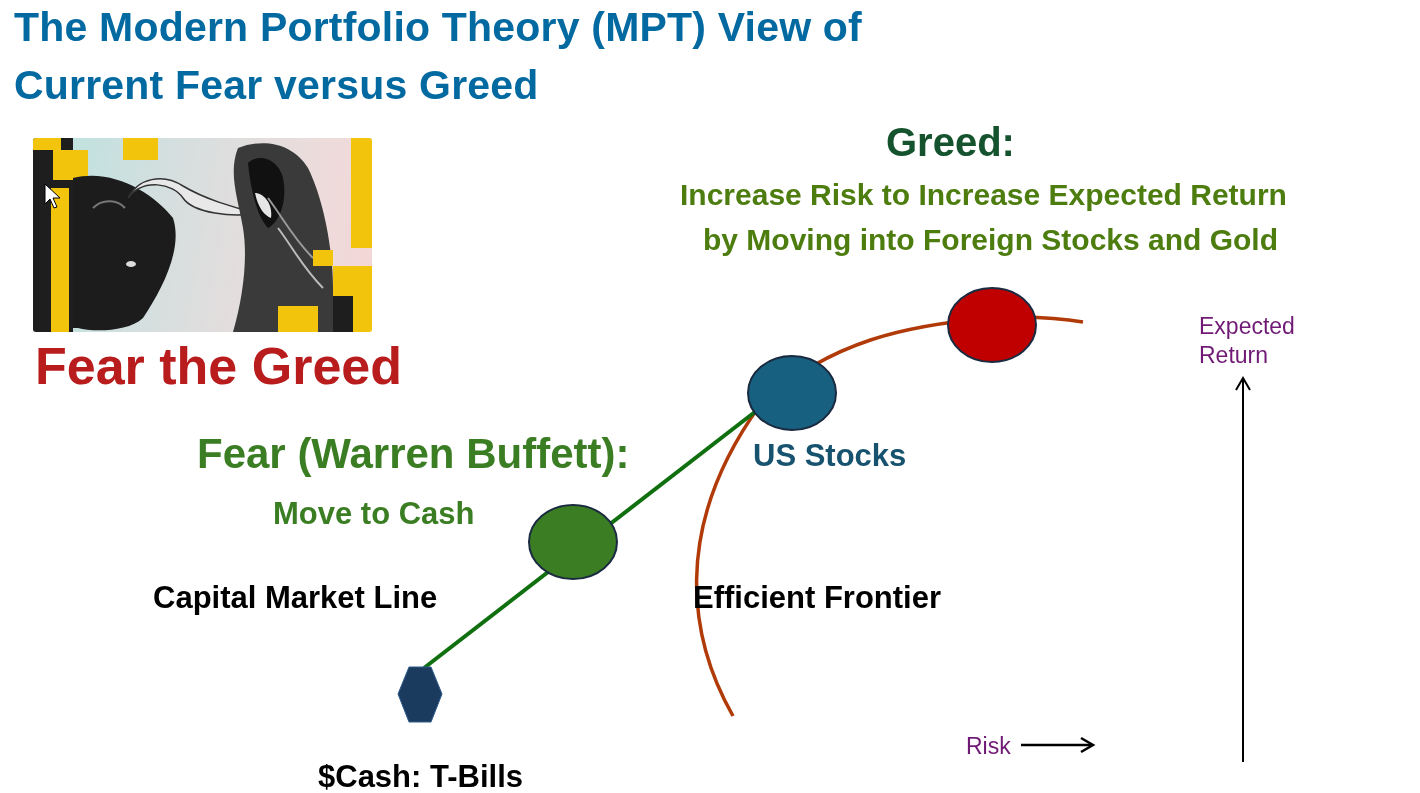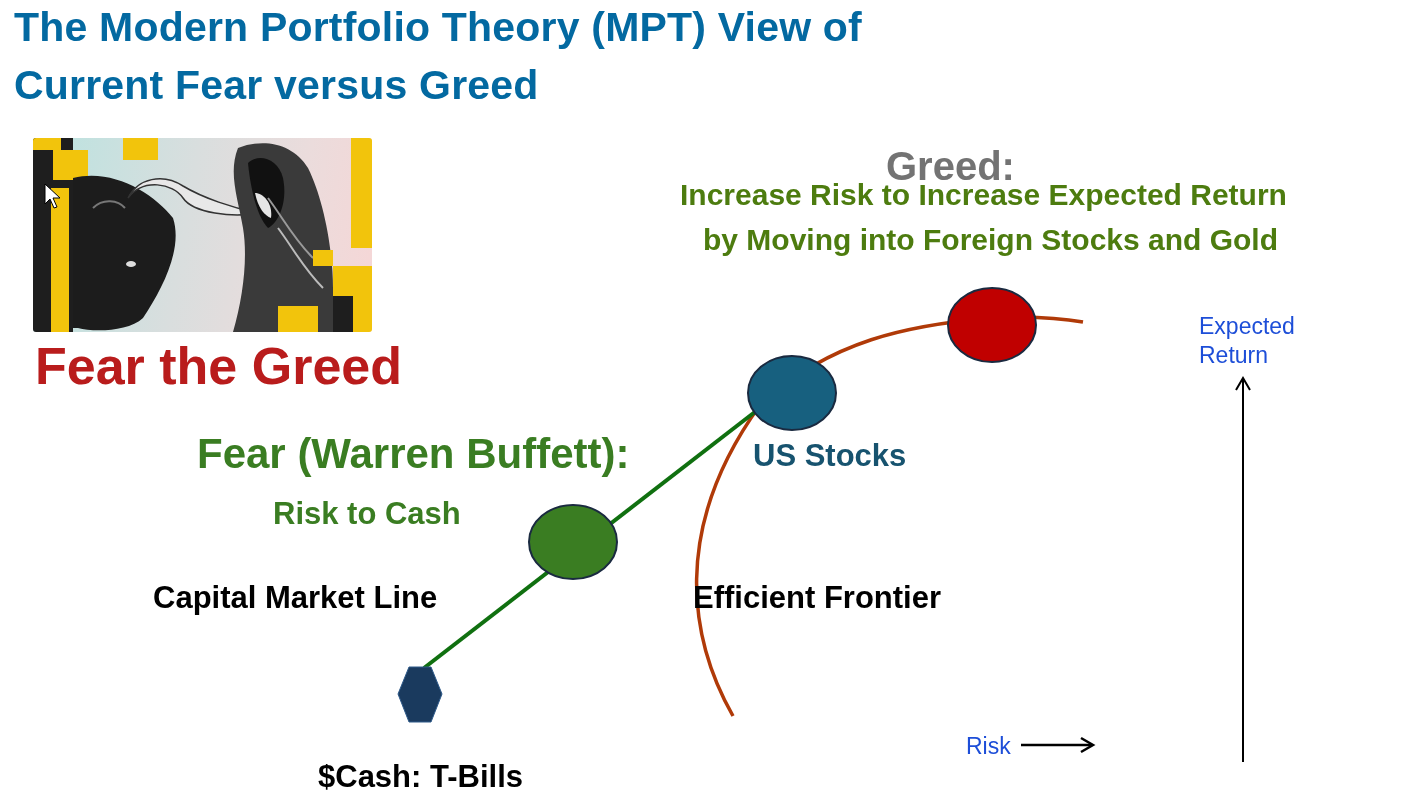--- a/index.html
+++ b/index.html
@@ -5,32 +5,32 @@
     html, body { margin: 0; padding: 0; background: #ffffff; }
     body { width: 1420px; height: 793px; position: relative; overflow: hidden;
            font-family: "Liberation Sans", "DejaVu Sans", sans-serif; }
     .abs { position: absolute; white-space: nowrap; }
     .title-line { left: 14px; font-size: 41px; font-weight: bold; color: #0369a1; letter-spacing: 0.2px; }
     #title1 { top: 4px; }
     #title2 { top: 62px; }
     .photo { left: 33px; top: 138px; width: 339px; height: 194px; overflow: hidden; border-radius: 3px;
              background: linear-gradient(100deg, #b9e3e0 0%, #d9dede 45%, #ebdcdc 75%, #f6d6d6 100%); }
     .caption { left: 35px; top: 336px; font-size: 52px; font-weight: bold; color: #b91c1c; }
-    .greed-head { left: 886px; top: 120px; font-size: 40px; font-weight: bold; color: #737373; margin-top: 24px; }
+    .greed-head { left: 886px; top: 120px; font-size: 40px; font-weight: bold; color: #14532d; }
     .greed-sub { font-size: 30px; font-weight: bold; color: #4d7c0f; }
     #greed1 { left: 680px; top: 178px; }
     #greed2 { left: 703px; top: 223px; }
     .fear-head { left: 197px; top: 430px; font-size: 42px; font-weight: bold; color: #3a7d22; }
     .fear-sub { left: 273px; top: 496px; font-size: 31px; font-weight: bold; color: #3a7d22; }
     .lbl-black { font-size: 31px; font-weight: bold; color: #000; }
     #cml { left: 153px; top: 580px; }
     #ef { left: 693px; top: 580px; }
     #cash { left: 318px; top: 759px; }
     .us-stocks { left: 753px; top: 438px; font-size: 31px; font-weight: bold; color: #17536f; }
-    .axis-lbl { font-size: 23px; color: #1d4ed8; }
+    .axis-lbl { font-size: 23px; color: #701a75; }
     #er1 { left: 1199px; top: 313px; }
     #er2 { left: 1199px; top: 342px; }
     #risk { left: 966px; top: 733px; }
     svg.overlay { position: absolute; left: 0; top: 0; }
   </style>
 </head>
 <body>
 
 <div class="abs title-line" id="title1">The Modern Portfolio Theory (MPT) View of</div>
 <div class="abs title-line" id="title2">Current Fear versus Greed</div>
@@ -86,21 +86,21 @@
   <ellipse cx="992" cy="325" rx="44" ry="37" fill="#c00000" stroke="#1a2a40" stroke-width="2"></ellipse>
 
   <line x1="1243" y1="762" x2="1243" y2="380" stroke="#000" stroke-width="2"></line>
   <path d="M1236 390 L1243 378 L1250 390" fill="none" stroke="#000" stroke-width="2"></path>
 
   <line x1="1021" y1="745" x2="1091" y2="745" stroke="#000" stroke-width="2.5"></line>
   <path d="M1081 738 L1093 745 L1081 752" fill="none" stroke="#000" stroke-width="2.5"></path>
 </svg>
 
 <div class="abs fear-head">Fear (Warren Buffett):</div>
-<div class="abs fear-sub">Risk to Cash</div>
+<div class="abs fear-sub">Move to Cash</div>
 
 <div class="abs us-stocks">US Stocks</div>
 <div class="abs lbl-black" id="cml">Capital Market Line</div>
 <div class="abs lbl-black" id="ef">Efficient Frontier</div>
 <div class="abs lbl-black" id="cash">$Cash: T-Bills</div>
 
 <div class="abs axis-lbl" id="er1">Expected</div>
 <div class="abs axis-lbl" id="er2">Return</div>
 <div class="abs axis-lbl" id="risk">Risk</div>
 

